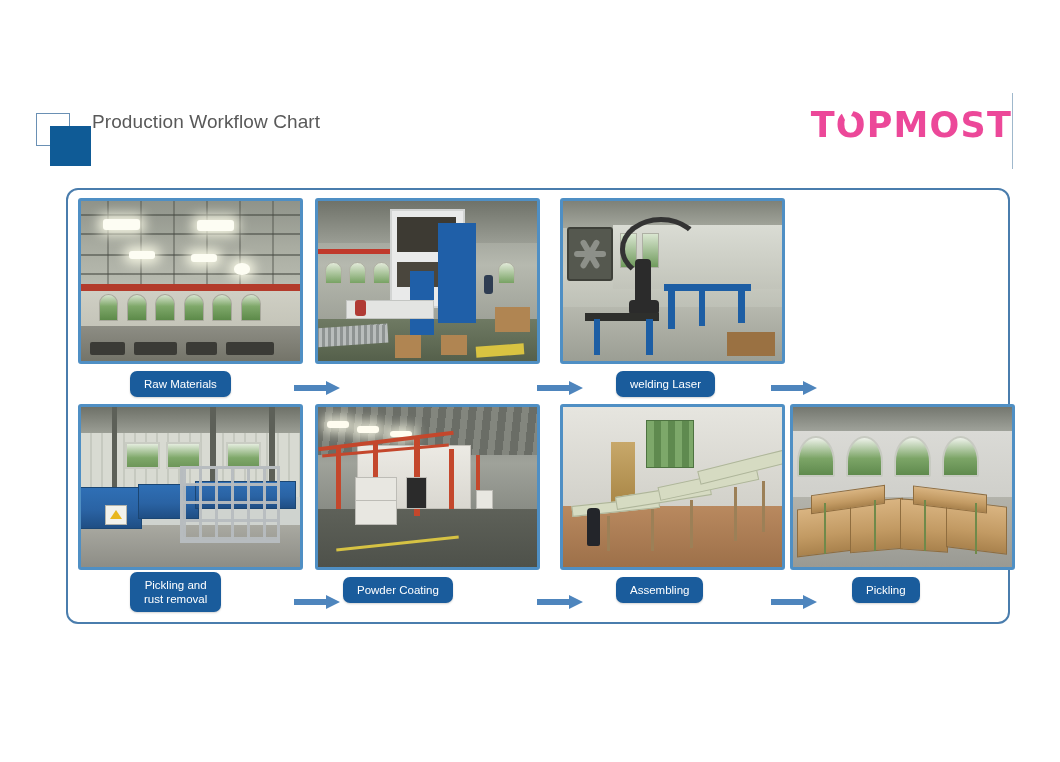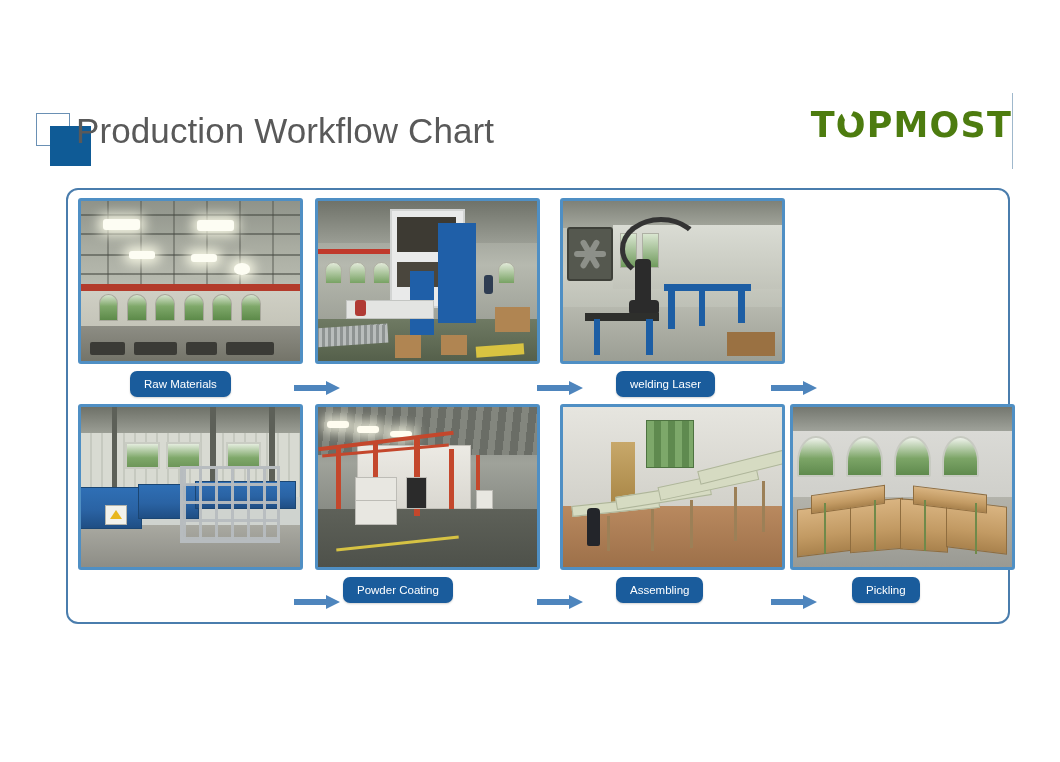--- a/index.html
+++ b/index.html
@@ -36,38 +36,38 @@
     box-sizing: border-box;
   }
   .logo-square-solid {
     position: absolute;
     left: 14px; top: 13px;
     width: 41px; height: 40px;
     background: #0f5b96;
   }
   .page-title {
     position: absolute;
-    left: 76px; top: 111px;
-    font-size: 35px;
+    left: 92px; top: 111px;
+    font-size: 19px;
     color: #595959;
     letter-spacing: 0.1px;
     white-space: nowrap;
   }
   .brand {
     position: absolute;
     right: 48px; top: 104px;
     height: 42px;
     display: flex;
     align-items: center;
   }
   .brand-word {
     font-size: 35px;
     font-weight: bold;
     letter-spacing: 1.2px;
-    color: #4d7c0f;
+    color: #ec4899;
     line-height: 1;
     position: relative;
     font-family: "DejaVu Sans", sans-serif;
     margin-left: 39px;
   }
   .brand-notch {
     position: absolute;
     left: 66px; top: 2px;
     width: 0; height: 0;
     border-left: 9px solid transparent;
@@ -414,20 +414,22 @@
             <div class="s5-tank" style="left:-2%;top:50%;width:30%;height:26%"></div>
             <div class="s5-tank" style="left:26%;top:48%;width:28%;height:22%"></div>
             <div class="s5-tank" style="left:52%;top:46%;width:46%;height:18%"></div>
             <div class="s5-rack"></div>
             <div class="s5-sign">
                 <div class="s5-tri"></div>
               </div>
           </div>
         </div>
       </div>
+      <div class="chip chip-w1 chip-two-line">Pickling and
+rust removal</div>
     </div>
 
     <div class="cell cell-1">
       <div class="photo">
         <div class="photo-inner">
           <div class="scene">
             <div class="s6-bg"></div>
             <div class="s6-roof"></div>
             <div class="s6-lamp" style="left:4%"></div>
             <div class="s6-lamp" style="left:18%;top:12%"></div>

